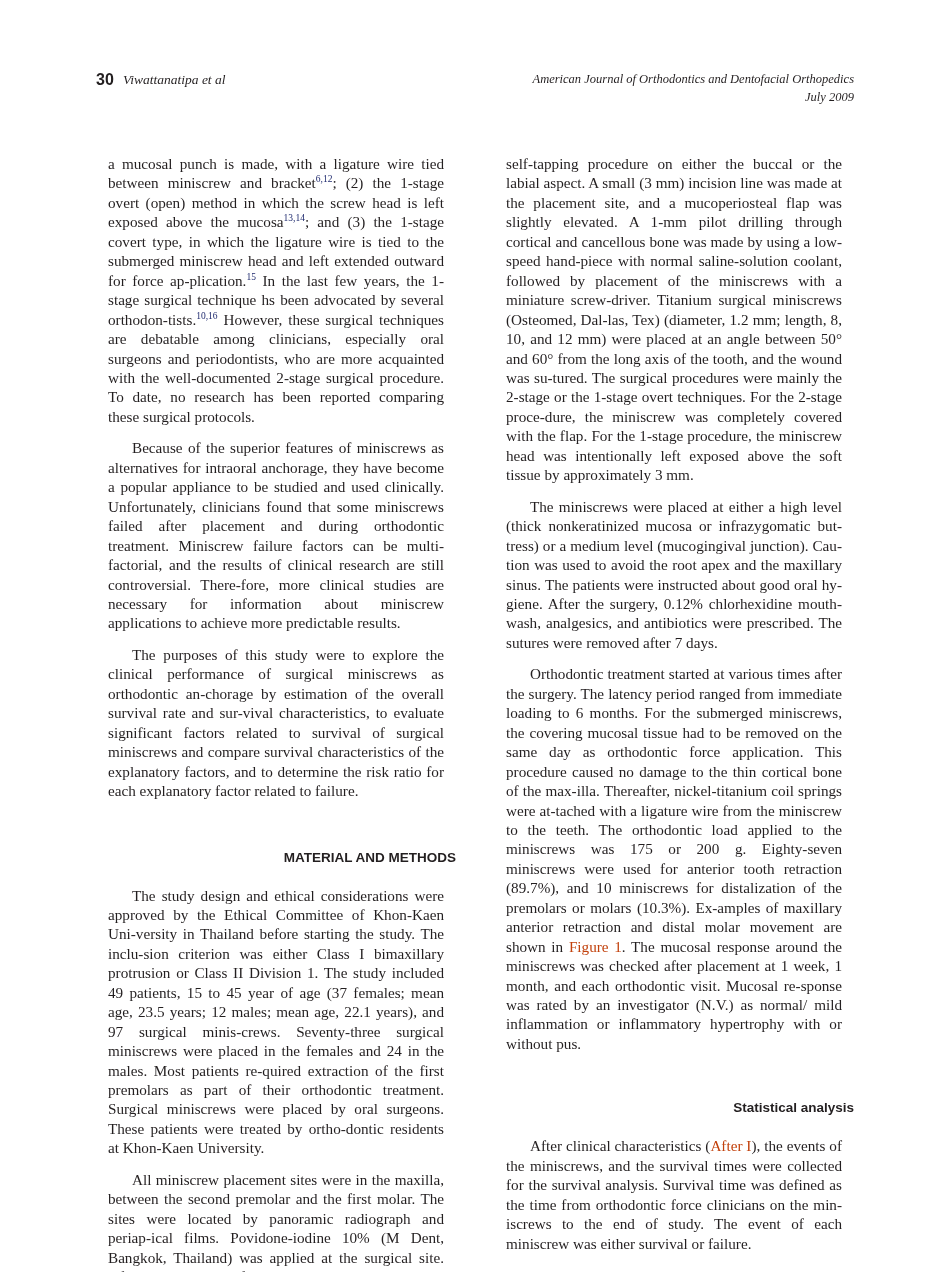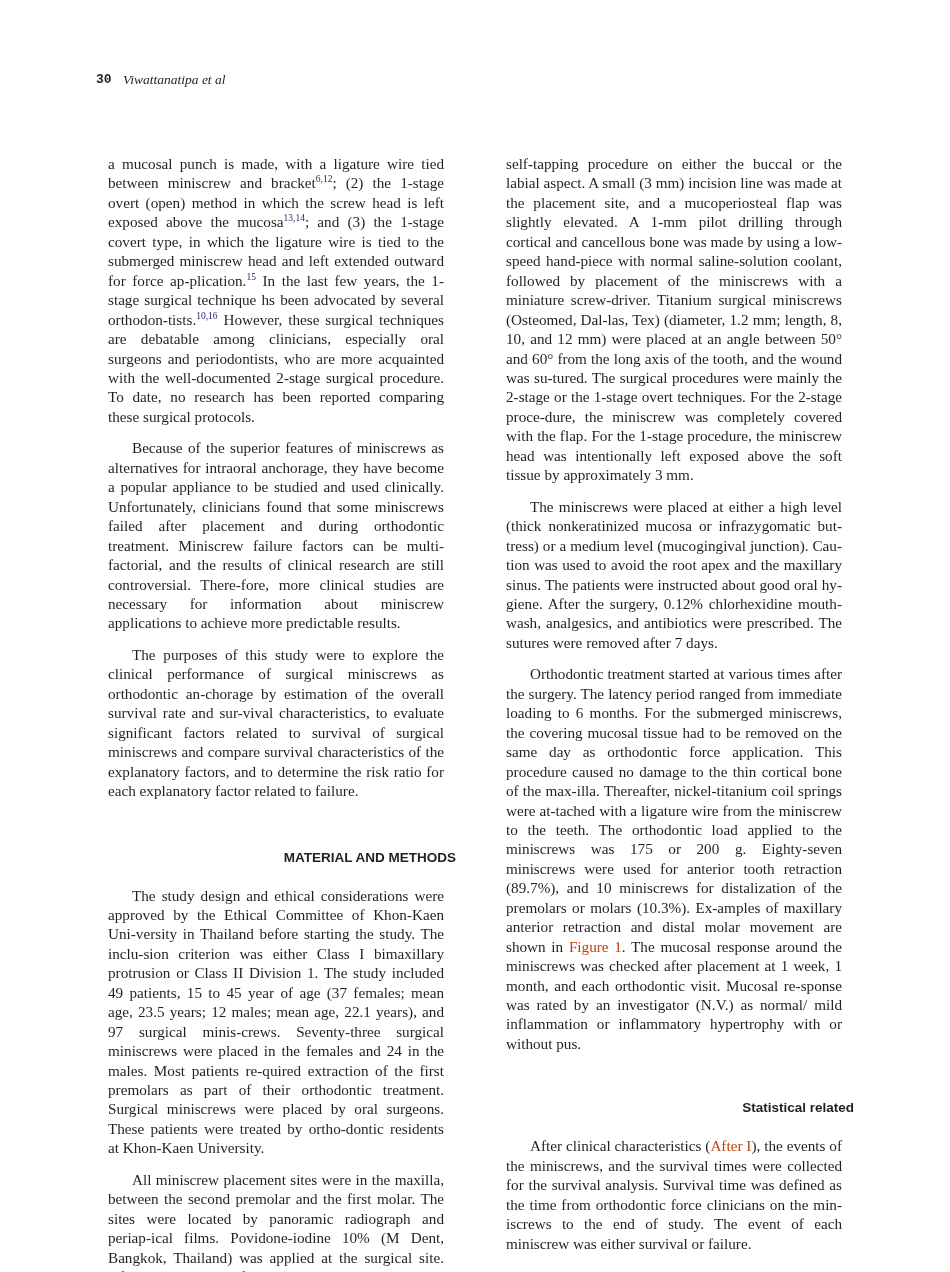--- a/index.html
+++ b/index.html
@@ -18,23 +18,23 @@
       position: absolute;
       left: 96px;
       top: 70px;
       width: 758px;
       height: 40px;
     }
     .page-number {
       position: absolute;
       left: 0;
       top: 0;
-      font-family: Liberation Mono, monospace;
+      font-family: Liberation Sans, sans-serif;
       font-weight: bold;
-      font-size: 13px;
+      font-size: 16px;
       line-height: 19px;
     }
     .author-short {
       position: absolute;
       left: 27px;
       top: 0;
       font-family: "Liberation Serif", serif;
       font-style: italic;
       font-size: 13.5px;
       line-height: 19px;
@@ -96,34 +96,38 @@
     .spacer-sub-before {
       height: 33px;
     }
   </style>
 </head>
 <body>
 
 <div class="running-head">
   <span class="page-number">30</span>
   <span class="author-short">Viwattanatipa et al</span>
+  <div class="journal-info">
+    <div>American Journal of Orthodontics and Dentofacial Orthopedics</div>
+    <div>July 2009</div>
+  </div>
 </div>
 
 <div class="column col-left">
   <p><span>a mucosal punch is made, with a ligature wire tied between miniscrew and bracket</span><sup>6,12</sup><span>; (2) the 1-stage overt (open) method in which the screw head is left exposed above the mucosa</span><sup>13,14</sup><span>; and (3) the 1-stage covert type, in which the ligature wire is tied to the submerged miniscrew head and left extended outward for force ap-plication.</span><sup>15</sup><span> In the last few years, the 1-stage surgical technique hs been advocated by several orthodon-tists.</span><sup>10,16</sup><span> However, these surgical techniques are debatable among clinicians, especially oral surgeons and periodontists, who are more acquainted with the well-documented 2-stage surgical procedure. To date, no research has been reported comparing these surgical protocols.</span></p>
   <p class="indent">Because of the superior features of miniscrews as alternatives for intraoral anchorage, they have become a popular appliance to be studied and used clinically. Unfortunately, clinicians found that some miniscrews failed after placement and during orthodontic treatment. Miniscrew failure factors can be multi-factorial, and the results of clinical research are still controversial. There-fore, more clinical studies are necessary for information about miniscrew applications to achieve more predictable results.</p>
   <p class="indent">The purposes of this study were to explore the clinical performance of surgical miniscrews as orthodontic an-chorage by estimation of the overall survival rate and sur-vival characteristics, to evaluate significant factors related to survival of surgical miniscrews and compare survival characteristics of the explanatory factors, and to determine the risk ratio for each explanatory factor related to failure.</p>
   <div class="spacer-heading-before"></div>
   <h2 class="section-heading">MATERIAL AND METHODS</h2>
   <div class="spacer-heading-after"></div>
   <p class="indent">The study design and ethical considerations were approved by the Ethical Committee of Khon-Kaen Uni-versity in Thailand before starting the study. The inclu-sion criterion was either Class I bimaxillary protrusion or Class II Division 1. The study included 49 patients, 15 to 45 year of age (37 females; mean age, 23.5 years; 12 males; mean age, 22.1 years), and 97 surgical minis-crews. Seventy-three surgical miniscrews were placed in the females and 24 in the males. Most patients re-quired extraction of the first premolars as part of their orthodontic treatment. Surgical miniscrews were placed by oral surgeons. These patients were treated by ortho-dontic residents at Khon-Kaen University.</p>
   <p class="indent">All miniscrew placement sites were in the maxilla, between the second premolar and the first molar. The sites were located by panoramic radiograph and periap-ical films. Povidone-iodine 10% (M Dent, Bangkok, Thailand) was applied at the surgical site. After anes-thetic infiltration, all miniscrews were placed with the</p>
 </div>
 
 <div class="column col-right">
   <p>self-tapping procedure on either the buccal or the labial aspect. A small (3 mm) incision line was made at the placement site, and a mucoperiosteal flap was slightly elevated. A 1-mm pilot drilling through cortical and cancellous bone was made by using a low-speed hand-piece with normal saline-solution coolant, followed by placement of the miniscrews with a miniature screw-driver. Titanium surgical miniscrews (Osteomed, Dal-las, Tex) (diameter, 1.2 mm; length, 8, 10, and 12 mm) were placed at an angle between 50° and 60° from the long axis of the tooth, and the wound was su-tured. The surgical procedures were mainly the 2-stage or the 1-stage overt techniques. For the 2-stage proce-dure, the miniscrew was completely covered with the flap. For the 1-stage procedure, the miniscrew head was intentionally left exposed above the soft tissue by approximately 3 mm.</p>
   <p class="indent">The miniscrews were placed at either a high level (thick nonkeratinized mucosa or infrazygomatic but-tress) or a medium level (mucogingival junction). Cau-tion was used to avoid the root apex and the maxillary sinus. The patients were instructed about good oral hy-giene. After the surgery, 0.12% chlorhexidine mouth-wash, analgesics, and antibiotics were prescribed. The sutures were removed after 7 days.</p>
   <p class="indent"><span>Orthodontic treatment started at various times after the surgery. The latency period ranged from immediate loading to 6 months. For the submerged miniscrews, the covering mucosal tissue had to be removed on the same day as orthodontic force application. This procedure caused no damage to the thin cortical bone of the max-illa. Thereafter, nickel-titanium coil springs were at-tached with a ligature wire from the miniscrew to the teeth. The orthodontic load applied to the miniscrews was 175 or 200 g. Eighty-seven miniscrews were used for anterior tooth retraction (89.7%), and 10 miniscrews for distalization of the premolars or molars (10.3%). Ex-amples of maxillary anterior retraction and distal molar movement are shown in </span><span class="ref-link">Figure 1</span><span>. The mucosal response around the miniscrews was checked after placement at 1 week, 1 month, and each orthodontic visit. Mucosal re-sponse was rated by an investigator (N.V.) as normal/ mild inflammation or inflammatory hypertrophy with or without pus.</span></p>
   <div class="spacer-sub-before"></div>
-  <h3 class="section-heading">Statistical related</h3>
+  <h3 class="section-heading">Statistical analysis</h3>
   <div class="spacer-heading-after"></div>
   <p class="indent"><span>After clinical characteristics (</span><span class="ref-link">After I</span><span>), the events of the miniscrews, and the survival times were collected for the survival analysis. Survival time was defined as the time from orthodontic force clinicians on the min-iscrews to the end of study. The event of each miniscrew was either survival or failure.</span></p>
 </div>
 
 </body></html>

